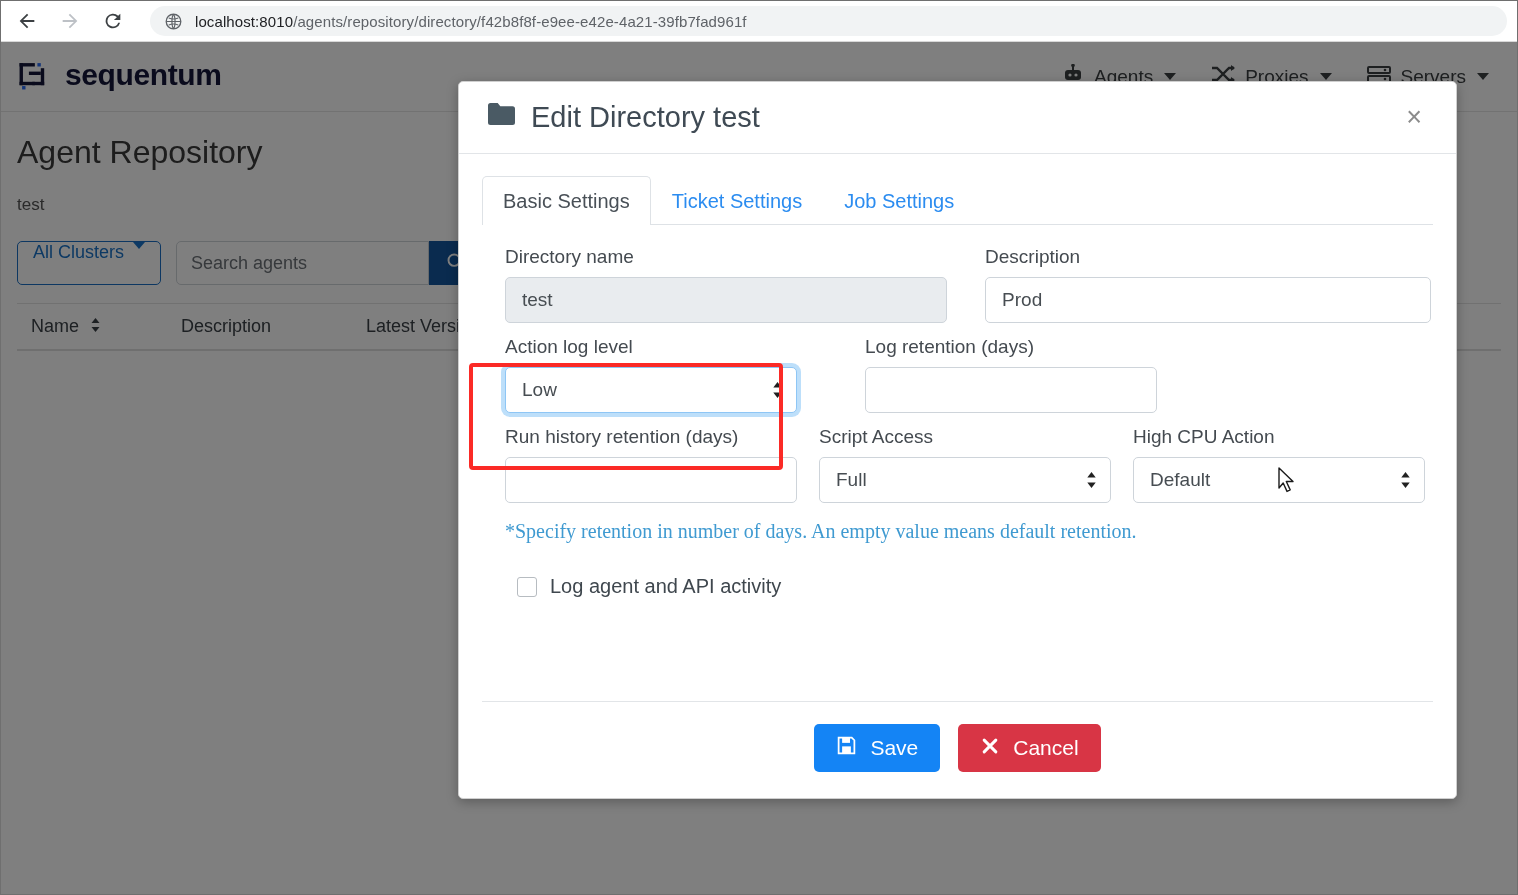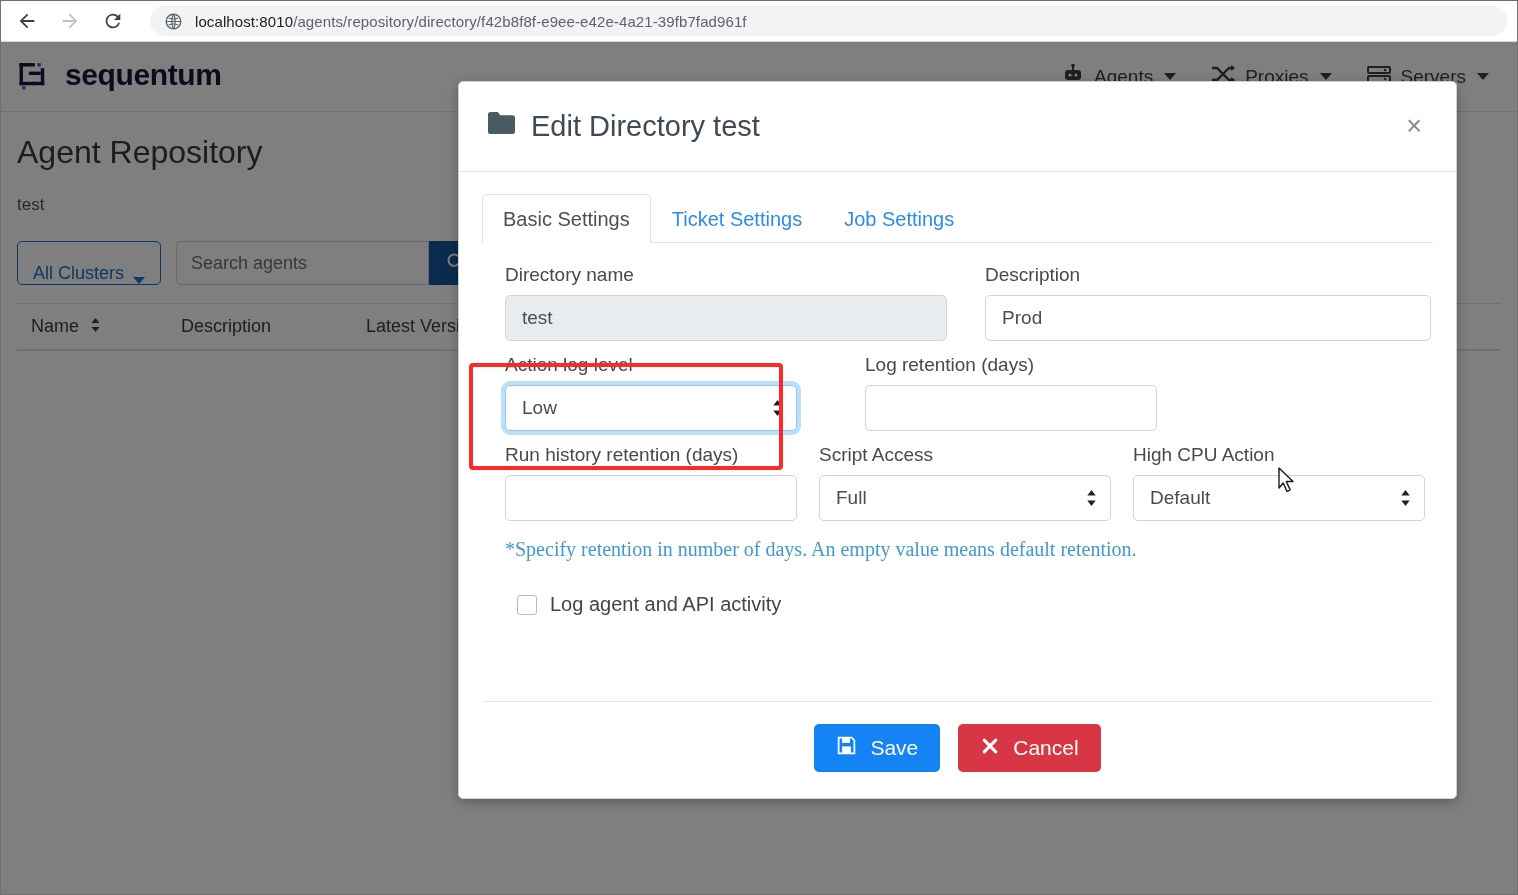--- a/index.html
+++ b/index.html
@@ -100,21 +100,21 @@
   #breadcrumb { font-size: 17px; color: #555; margin-top: 24px; }
 
   #toolbar { display: flex; align-items: center; margin-top: 26px; }
   #cluster-btn {
     height: 44px;
     border: 1px solid #1a6fc4;
     border-radius: 5px;
     color: #1a73c8;
     font-size: 18px;
     padding: 0 15px;
-    display: flex; align-items: flex-end; gap: 9px;
+    display: flex; align-items: flex-start; gap: 9px;
     background: #fff;
   }
   #cluster-btn .caret {
     width: 0; height: 0;
     border-left: 6px solid transparent;
     border-right: 6px solid transparent;
     border-top: 7px solid #1a73c8;
   }
   #search-input {
     margin-left: 15px;
@@ -165,21 +165,21 @@
     left: 457px; top: 80px;
     width: 999px; height: 718px;
     background: #ffffff;
     border: 1px solid #cfcfcf;
     border-radius: 5px;
     z-index: 120;
     box-shadow: 0 3px 12px rgba(0,0,0,0.28);
     display: flex; flex-direction: column;
   }
   #modal-header {
-    height: 90px;
+    height: 72px;
     display: flex; align-items: center;
     padding: 0 26px 0 28px;
     border-bottom: 1px solid #e2e5e8;
   }
   #modal-title {
     font-size: 29px;
     color: #3f4a54;
     display: flex; align-items: center;
     gap: 14px;
   }

